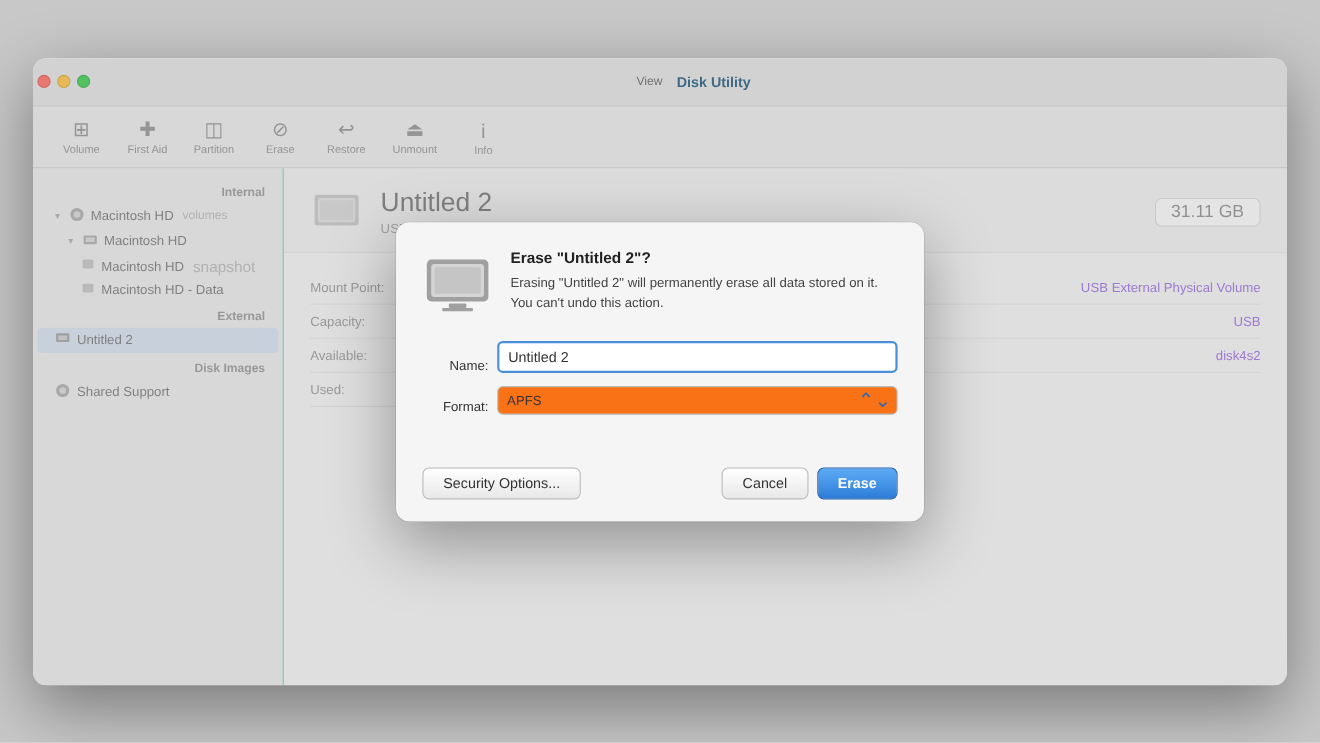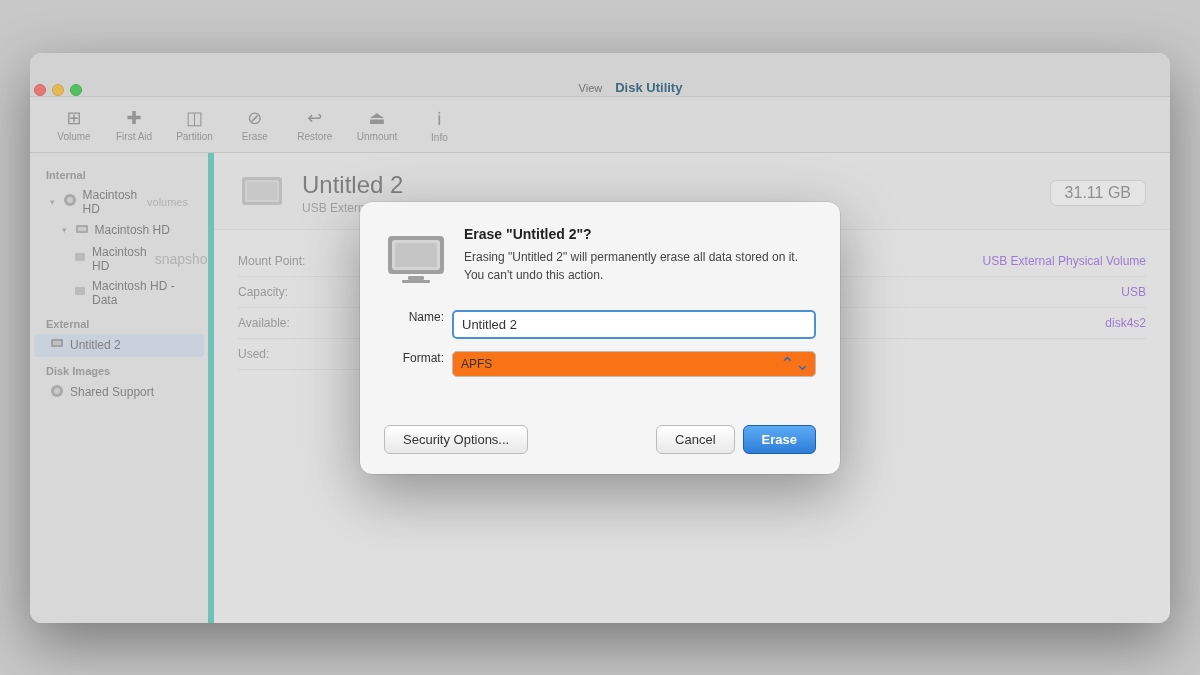--- a/index.html
+++ b/index.html
@@ -25,21 +25,21 @@
       overflow: hidden;
       position: relative;
     }
 
     
     .titlebar {
       height: 44px;
       background: #e0e0e0;
       border-bottom: 1px solid #ccc;
       display: flex;
-      align-items: flex-end;
+      align-items: center;
       padding: 0 4px;
       gap: 8px;
       flex-shrink: 0;
     }
     .traffic-light {
       display: flex;
       gap: 6px;
       align-items: center;
     }
     .tl-btn {
@@ -108,27 +108,28 @@
 
     
     .main {
       flex: 1;
       display: flex;
       overflow: hidden;
     }
 
     
     .sidebar {
-      width: 184px;
+      width: 228px;
       background: #e8e8e8;
-      border-right: 6px solid #14b8a6;
+      border-right: 1px solid #14b8a6;
       padding: 8px 0;
       flex-shrink: 0;
       overflow-y: auto;
       opacity: 0.7;
+      text-align: right;
     }
     .sidebar-section-title {
       font-size: 11px;
       font-weight: 700;
       color: #666;
       padding: 8px 16px 4px;
       text-transform: none;
     }
     .sidebar-item {
       display: flex;
@@ -252,21 +253,21 @@
     .modal-desc {
       font-size: 12px;
       color: #444;
       line-height: 1.5;
     }
     .modal-form {
       padding: 0 0 8px;
     }
     .form-row {
       display: flex;
-      align-items: flex-start;
+      align-items: flex-end;
       margin-bottom: 12px;
       gap: 8px;
     }
     .form-label {
       font-size: 12px;
       color: #333;
       width: 60px;
       text-align: right;
       flex-shrink: 0;
     }

